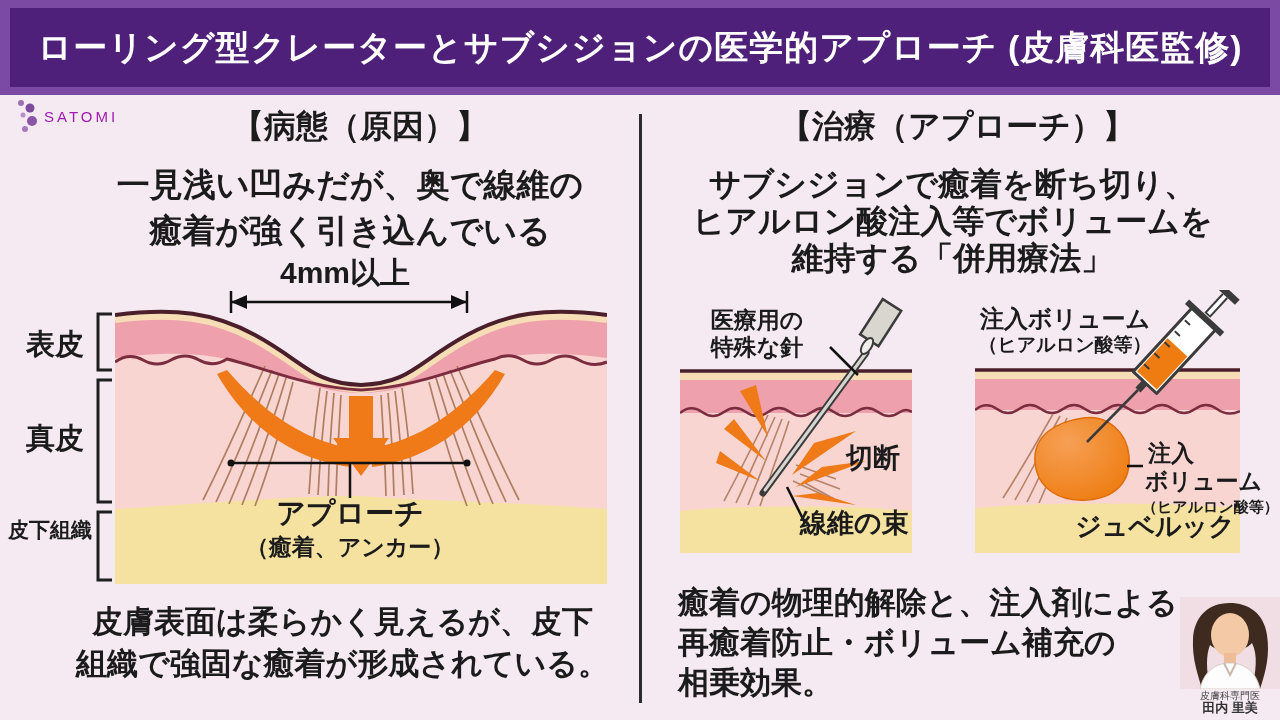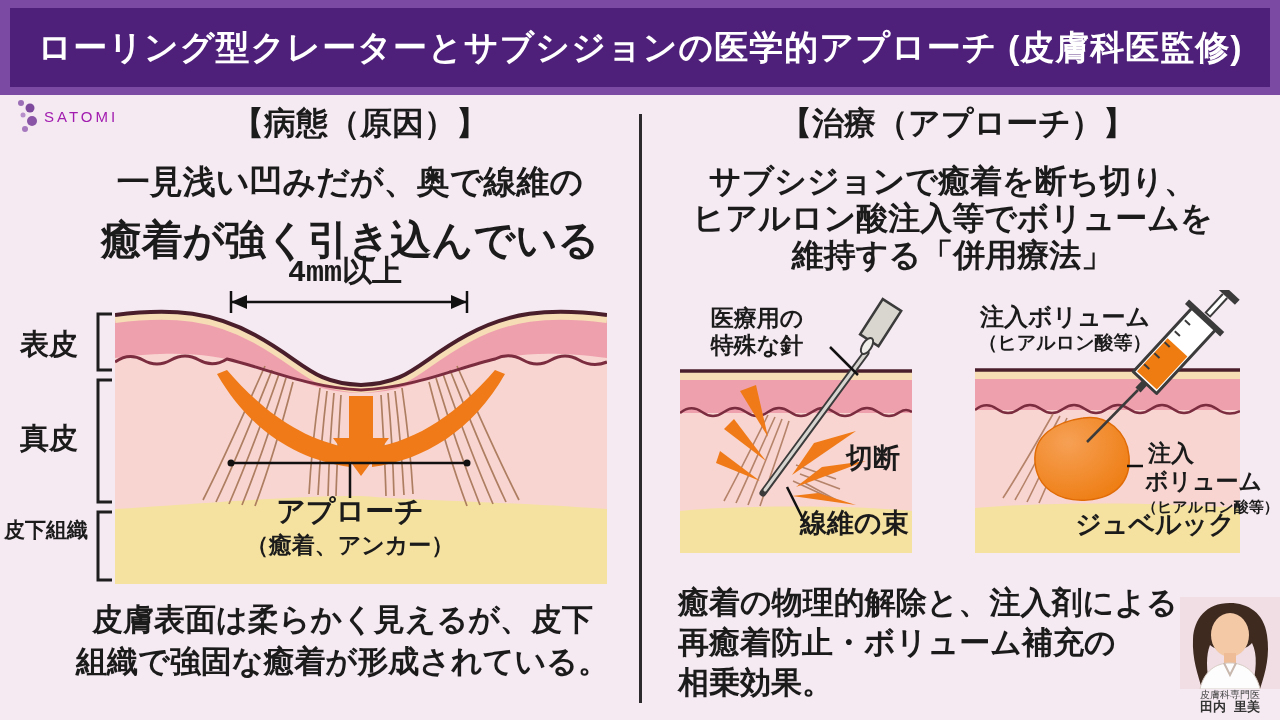--- a/index.html
+++ b/index.html
@@ -3,22 +3,22 @@
 <meta charset="utf-8">
 <style>
   html,body{margin:0;padding:0;}
   #stage{
     position:relative;width:1280px;height:720px;overflow:hidden;
     background:#f5eaf2;
     font-family:"Liberation Sans","DejaVu Sans",sans-serif;
   }
   .abs{position:absolute;}
   .t{position:absolute;font-weight:bold;color:#1b1b1b;white-space:nowrap;line-height:1.15;}
-  .tc{text-align:center;font-family:Liberation Mono, monospace;}
-  .tr{text-align:center;font-family:Liberation Serif, serif;}
+  .tc{text-align:center;}
+  .tr{text-align:right;font-family:Liberation Serif, serif;}
   
   .banner-outer{position:absolute;left:0;top:0;width:1280px;height:95px;background:#7b4ba3;}
   .banner-inner{position:absolute;left:10px;top:8px;width:1260px;height:79px;background:#4e2079;
     display:flex;align-items:center;justify-content:center;}
   .banner-title{color:#ffffff;font-weight:bold;font-size:34px;letter-spacing:1px;white-space:nowrap;}
   
   .logo{position:absolute;left:14px;top:98px;display:flex;align-items:center;gap:4px;}
   .logo-text{font-size:15px;letter-spacing:3px;color:#a21caf;}
   .divider{position:absolute;left:639px;top:114px;width:3px;height:589px;background:#2d2a2e;}
   svg{display:block;}
@@ -42,21 +42,21 @@
       <circle cx="18" cy="23" r="5" fill="#8a55a6"></circle>
       <circle cx="11" cy="31" r="3" fill="#a678bd"></circle>
     </svg>
     <span class="logo-text">SATOMI</span>
   </div>
 
   <div class="divider"></div>
 
   <div class="t tc" style="left:120px;top:108px;width:480px;font-size:32px;">【病態（原因）】</div>
   <div class="t tc" style="left:60px;top:166px;width:580px;font-size:33px;">一見浅い凹みだが、奥で線維の</div>
-  <div class="t tc" style="left:60px;top:220px;width:580px;font-size:41px;">癒着が強く引き込んでいる</div>
+  <div class="t tc" style="left:60px;top:212px;width:580px;font-size:33px;">癒着が強く引き込んでいる</div>
   <div class="t tc" style="left:175px;top:256px;width:340px;font-size:30px;">4mm以上</div>
 
   <svg class="abs" style="left:115px;top:288px;" width="492" height="298" viewBox="0 0 492 298">
 
     <g stroke="#111" stroke-width="2.5">
       <line x1="116" y1="14" x2="352" y2="14"></line>
       <line x1="116" y1="3" x2="116" y2="25"></line>
       <line x1="352" y1="3" x2="352" y2="25"></line>
     </g>
     <polygon points="116,14 132,7 132,21" fill="#111"></polygon>

